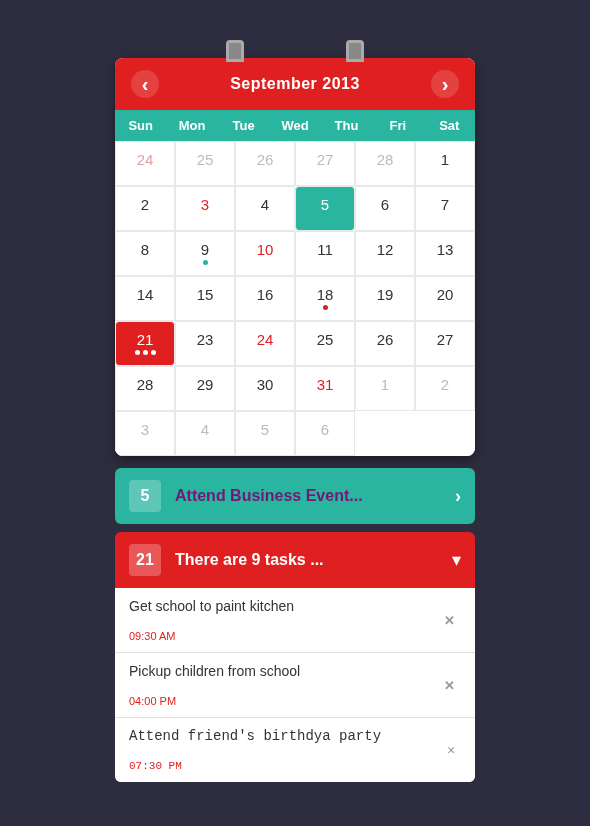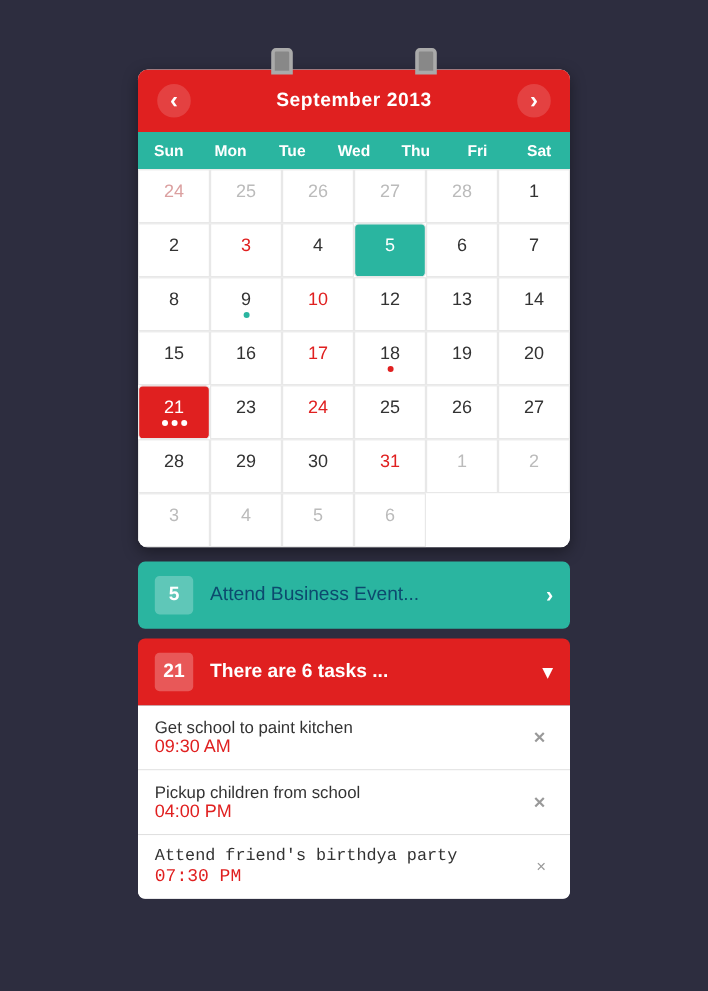--- a/index.html
+++ b/index.html
@@ -155,23 +155,23 @@
       width: 32px;
       height: 32px;
       border-radius: 4px;
       display: flex;
       align-items: center;
       justify-content: center;
       margin-right: 14px;
       flex-shrink: 0;
     }
     .event-bar .ev-title {
-      color: #0c4a6e;
+      color: #701a75;
       font-size: 16px;
-      font-weight: normal;
+      font-weight: bold;
       flex: 1;
     }
     .event-bar .ev-arrow {
       color: white;
       font-size: 18px;
       font-weight: bold;
     }
 
     
     .tasks-section {
@@ -229,23 +229,23 @@
     }
     .task-content {
       flex: 1;
     }
     .task-name {
       font-size: 14px;
       color: #333;
       font-weight: 500;
     }
     .task-time {
-      font-size: 15px;
+      font-size: 11px;
       color: #e02020;
-      margin-top: 0;
+      margin-top: 16px;
     }
     .task-close {
       color: #999;
       font-size: 13px;
       cursor: pointer;
       padding: 4px 6px;
       font-weight: bold;
     }
   </style>
 </head>
@@ -332,41 +332,41 @@
           <div>9</div>
           <div class="dot-container">
             <div class="dot dot-teal"></div>
           </div>
         </div>
         <div class="cal-cell sunday">
           <div>10</div>
           <div class="dot-container"></div>
         </div>
         <div class="cal-cell">
+          <div>11</div>
+          <div class="dot-container"></div>
+        </div>
+        <div class="cal-cell">
           <div>12</div>
           <div class="dot-container"></div>
         </div>
         <div class="cal-cell">
           <div>13</div>
           <div class="dot-container"></div>
         </div>
         <div class="cal-cell">
           <div>14</div>
           <div class="dot-container"></div>
         </div>
         <div class="cal-cell">
           <div>15</div>
           <div class="dot-container"></div>
         </div>
         <div class="cal-cell">
           <div>16</div>
-          <div class="dot-container"></div>
-        </div>
-        <div class="cal-cell sunday">
-          <div>17</div>
           <div class="dot-container"></div>
         </div>
         <div class="cal-cell">
           <div>18</div>
           <div class="dot-container">
             <div class="dot dot-red"></div>
           </div>
         </div>
         <div class="cal-cell">
           <div>19</div>
@@ -449,21 +449,21 @@
 
   <div class="event-bar">
     <div class="ev-day">5</div>
     <div class="ev-title">Attend Business Event...</div>
     <div class="ev-arrow">›</div>
   </div>
 
   <div class="tasks-section">
     <div class="tasks-header">
       <div class="task-day">21</div>
-      <div class="task-title">There are 6 tasks ...</div>
+      <div class="task-title">There are 9 tasks ...</div>
       <div class="task-chevron">▾</div>
     </div>
     <div class="task-list">
     <div class="task-item">
           <div class="task-content">
             <div class="task-name">Get school to paint kitchen</div>
             <div class="task-time">09:30 AM</div>
           </div>
           <div class="task-close">✕</div>
         </div>

